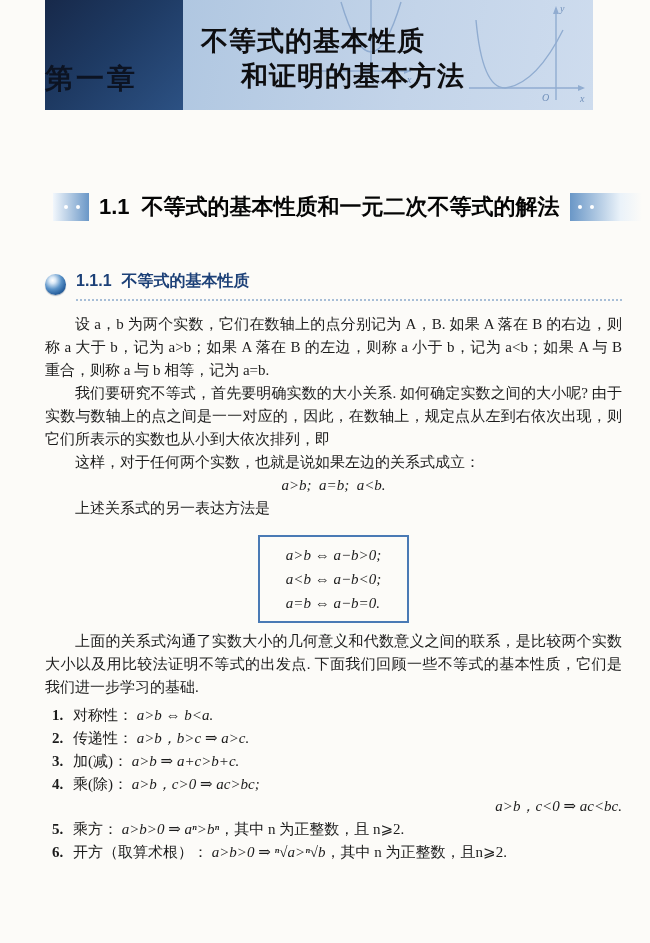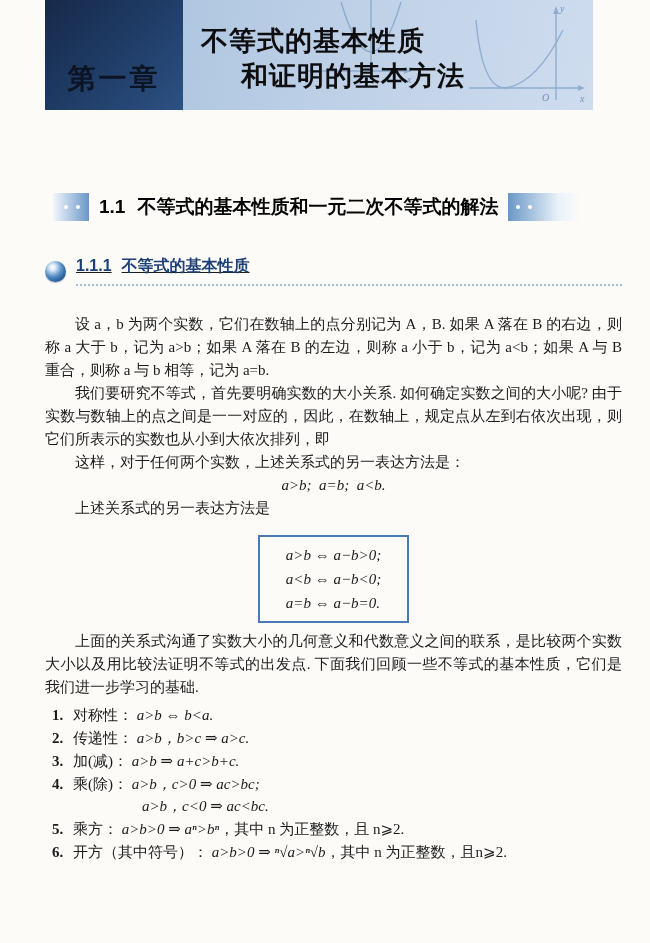--- a/index.html
+++ b/index.html
@@ -9,21 +9,21 @@
     background:#fcfbf8; overflow:hidden;
     font-family:"Liberation Serif","DejaVu Serif",serif;
     color:#1c1c1c;
   }
 
   
   .header { position:absolute; top:0; left:45px; width:548px; height:110px; display:flex; }
   .chapter-box {
     width:138px; height:110px; flex:none;
     background:linear-gradient(135deg,#17294a 0%,#1e3a63 45%,#2c5183 100%);
-    display:flex; align-items:flex-end; justify-content:center;
+    display:flex; align-items:flex-end; justify-content:flex-start;
     padding-bottom:12px;
   }
   .chapter-box .chapter-label {
     font-family:"Liberation Sans","DejaVu Sans",sans-serif;
     font-weight:bold; font-size:28px; letter-spacing:3px; color:#0c1322;
   }
   .banner {
     position:relative; flex:1; height:110px;
     background:linear-gradient(100deg,#b0c7e1 0%,#c3d4e9 55%,#cedcee 100%);
   }
@@ -41,29 +41,29 @@
     display:flex; align-items:center;
   }
   .deco { position:relative; height:28px; flex:none; }
   .deco-left  { width:36px; background:linear-gradient(to right,#f2f7fc,#6a97c7); }
   .deco-right { width:72px; background:linear-gradient(to right,#6a97c7,#eaf2f9 70%,rgba(255,255,255,0)); }
   .deco .dot { position:absolute; top:12px; width:4px; height:4px; border-radius:50%; background:#ffffff; }
   .deco-left  .d1 { left:11px; } .deco-left  .d2 { left:23px; }
   .deco-right .d1 { left:8px;  } .deco-right .d2 { left:20px; }
   .section-title {
     font-family:"Liberation Sans","DejaVu Sans",sans-serif;
-    font-weight:bold; font-size:19px; color:#050505;
+    font-weight:bold; font-size:22px; color:#050505;
     margin:0 10px; white-space:nowrap;
   }
   .section-title .sec-num { margin-right:12px; }
 
   
   .subsection-row {
-    position:absolute; top:256px; left:45px; width:577px;
-    display:flex; align-items:flex-end;text-decoration:underline;
+    position:absolute; top:271px; left:45px; width:577px;
+    display:flex; align-items:center;
   }
   .sphere-icon {
     width:21px; height:21px; border-radius:50%; flex:none; margin-right:10px; margin-bottom:4px;
     background:radial-gradient(circle at 36% 30%,#ffffff 0%,#d9e8f6 16%,#5b93c8 45%,#2a62a0 70%,#123a68 100%);
     box-shadow:0 1px 1px rgba(20,50,90,.35);
   }
   .subsection-title-wrap {
     flex:1; border-bottom:2px dotted #a7bed7; padding-bottom:7px;
   }
   .subsection-title {
@@ -82,21 +82,21 @@
   .center-line { text-align:center; text-indent:0 !important;font-style:italic; }
 
   .formula-box {
     width:fit-content; margin:15px auto 7px; padding:6px 26px;
     border:2px solid #4a7ab5; line-height:24px; text-align:left;
     background:#fcfbf8;
   }
 
   .props { margin-top:5px; padding-left:7px; }
   .prop-line { margin:0 0 4px 0; text-indent:0 !important; text-align:left; }
-  .prop-line.extra { padding-left:90px; margin-top:-1px; }
+  .prop-line.extra { padding-left:90px; margin-top:-1px;text-align:right; }
   .prop-num { font-weight:bold; font-style:normal; margin-right:6px; }
 
   
   .footer { position:absolute; top:893px; left:388px; width:240px; height:26px; }
   .footer-bar {
     position:relative; height:19px;
     background:linear-gradient(to right,rgba(250,250,250,0) 0%,#9dbddd 45%,#b4cce6 70%,#c9dbee 100%);
   }
   .footer-underline {
     height:4px;
@@ -171,21 +171,21 @@
     <div class="subsection-title-wrap">
       <span class="subsection-title">
         <span class="sub-num">1.1.1</span><span>不等式的基本性质</span>
       </span>
     </div>
   </div>
 
   <div class="body">
     <p>设 a，b 为两个实数，它们在数轴上的点分别记为 A，B. 如果 A 落在 B 的右边，则称 a 大于 b，记为 a&gt;b；如果 A 落在 B 的左边，则称 a 小于 b，记为 a&lt;b；如果 A 与 B 重合，则称 a 与 b 相等，记为 a=b.</p>
     <p>我们要研究不等式，首先要明确实数的大小关系. 如何确定实数之间的大小呢? 由于实数与数轴上的点之间是一一对应的，因此，在数轴上，规定点从左到右依次出现，则它们所表示的实数也从小到大依次排列，即</p>
-    <p>这样，对于任何两个实数，上述关系式的另一表达方法是：</p>
+    <p>这样，对于任何两个实数，也就是说如果左边的关系式成立：</p>
     <p class="center-line math">a&gt;b; a=b; a&lt;b.</p>
     <p>上述关系式的另一表达方法是</p>
 
     <div class="formula-box">
       <div class="math">a&gt;b ⇔ a−b&gt;0;</div>
       <div class="math">a&lt;b ⇔ a−b&lt;0;</div>
       <div class="math">a=b ⇔ a−b=0.</div>
     </div>
 
     <p>上面的关系式沟通了实数大小的几何意义和代数意义之间的联系，是比较两个实数大小以及用比较法证明不等式的出发点. 下面我们回顾一些不等式的基本性质，它们是我们进一步学习的基础.</p>
@@ -214,20 +214,20 @@
       <p class="prop-line extra">
         <span class="math">a&gt;b，c&lt;0 ⇒ ac&lt;bc.</span>
       </p>
       <p class="prop-line">
         <span class="prop-num">5.</span>
         <span>乘方：</span>
         <span class="math">a&gt;b&gt;0 ⇒ aⁿ&gt;bⁿ</span><span>，其中 n 为正整数，且 n⩾2.</span>
       </p>
       <p class="prop-line">
         <span class="prop-num">6.</span>
-        <span>开方（其中符号）：</span>
+        <span>开方（取算术根）：</span>
         <span class="math">a&gt;b&gt;0 ⇒ ⁿ√a&gt;ⁿ√b</span><span>，其中 n 为正整数，且n⩾2.</span>
       </p>
     </div>
   </div>
 
 
 </div>
 
 </body></html>

